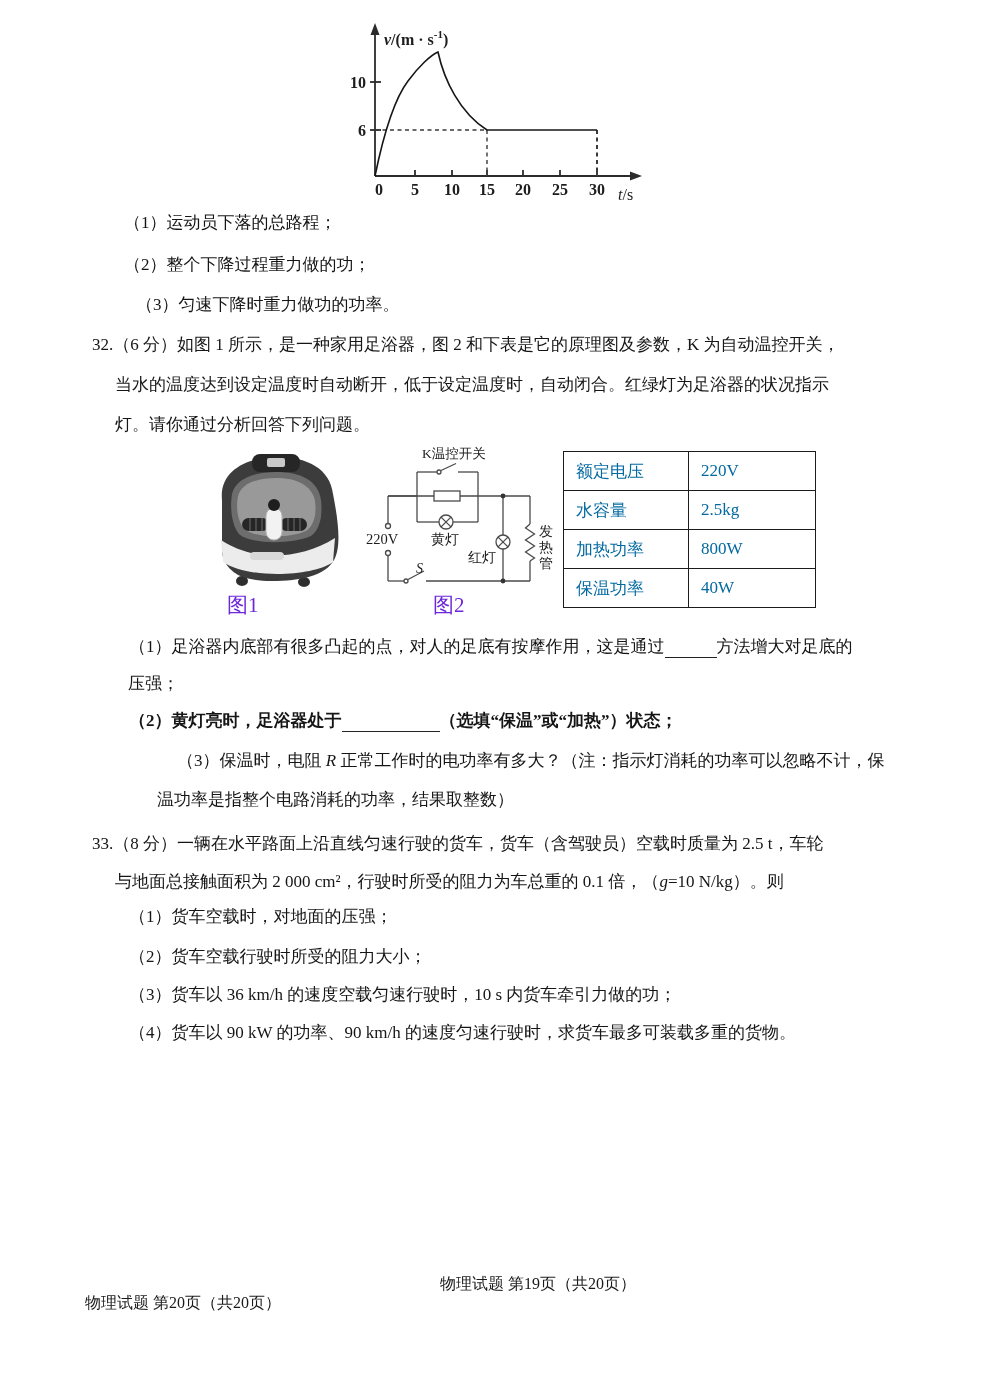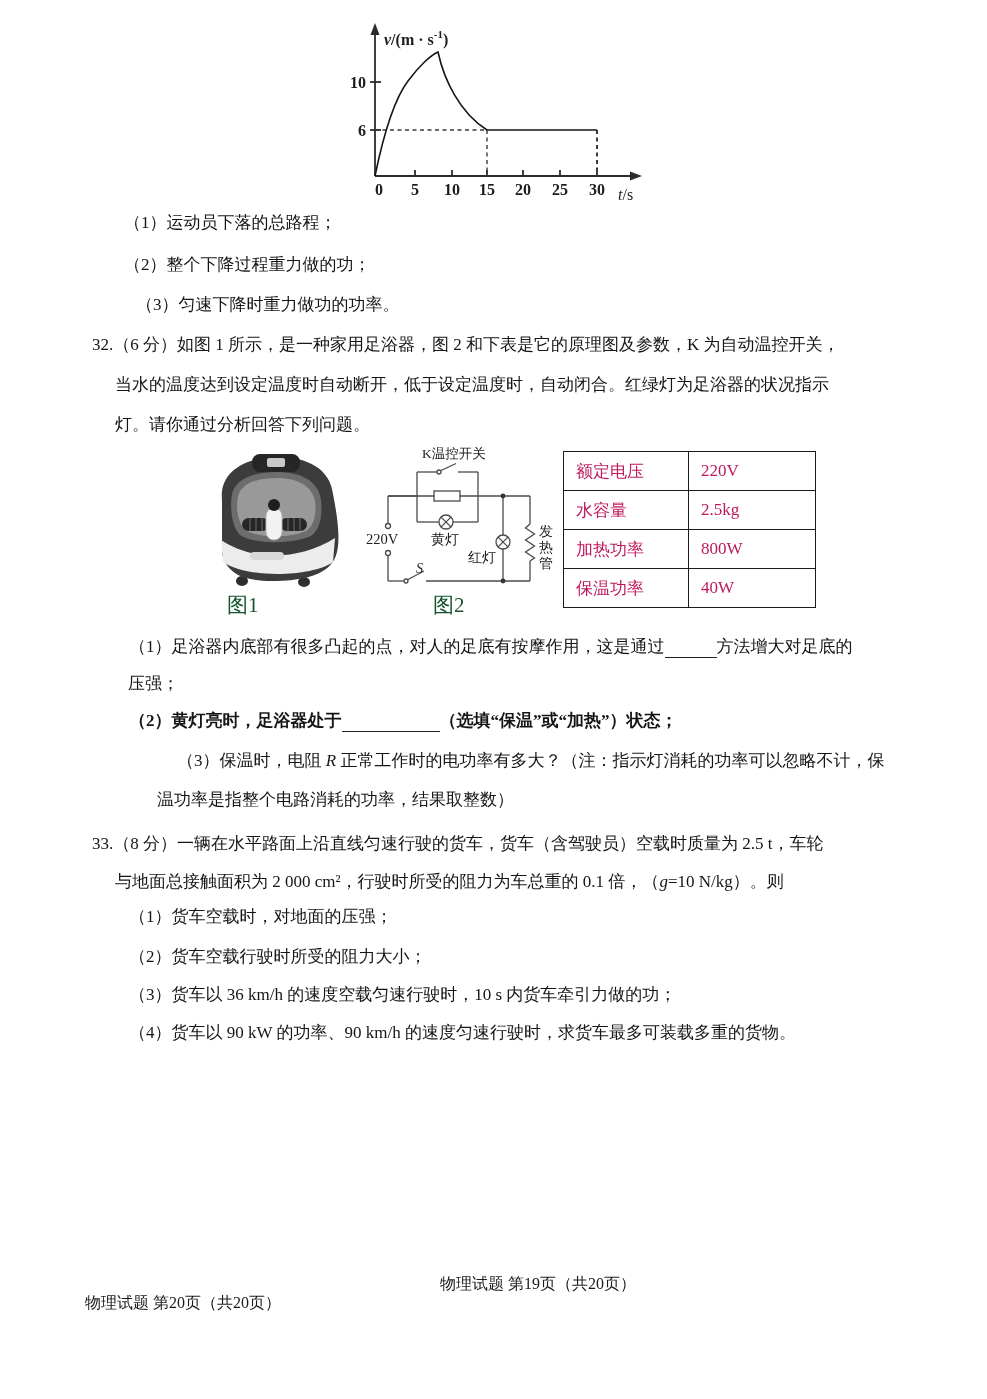--- a/index.html
+++ b/index.html
@@ -23,34 +23,34 @@
     border-bottom:1.3px solid #222;
     height:1.05em;
     vertical-align:bottom;
   }
   .blank-sm{width:52px;}
   .blank-lg{width:98px;}
   .ital{font-style:italic;}
   .caption{
     position:absolute;
     font-size:21px;
-    color:#14532d;
+    color:#6d28d9;
   }
   
   #spec-table{
     position:absolute;left:563px;top:451px;
     border-collapse:collapse;
   }
   #spec-table td{
     border:1.4px solid #1c1c1c;
     height:38px;
     font-size:17px;
     padding:0 0 0 12px;
     vertical-align:middle;
-    color:#be185d;
+    color:#0369a1;
   }
   #spec-table td.c1{width:112px;}
   #spec-table td.c2{width:114px;}
   .footer{
     position:absolute;
     font-size:16px;
     color:#1a1a1a;
     white-space:nowrap;
   }
   svg text{fill:#1d1d1d;}

